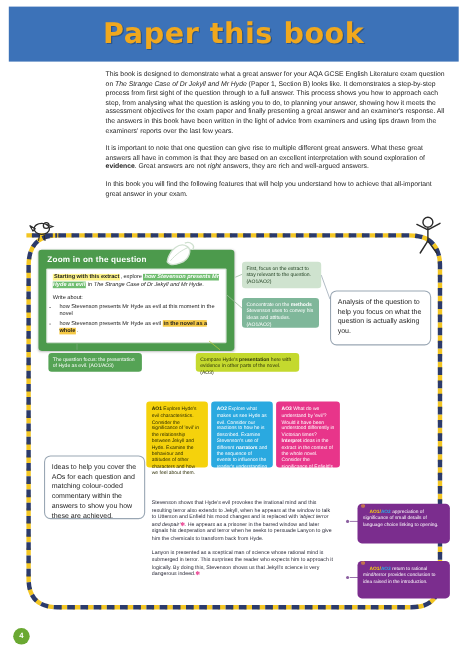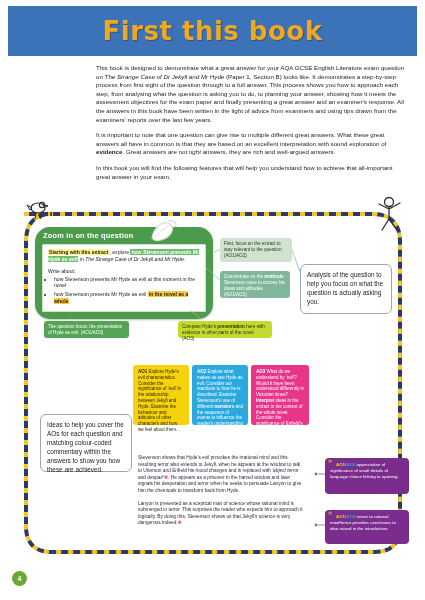--- a/index.html
+++ b/index.html
@@ -38,21 +38,21 @@
   
   .dashpath{position:absolute;left:0;top:196px;width:425px;height:380px;}
 
   
   .bird{position:absolute;left:26px;top:199px;width:26px;height:22px;}
   .stickman{position:absolute;left:374px;top:196px;width:30px;height:36px;}
 
   
   .zoom-panel{
     position:absolute;left:35px;top:227px;width:178px;height:92px;
-    background:#4c9a4c;border-radius:15px;
+    background:#4c9a4c;border-radius:3px;
     box-shadow:0 1px 2px rgba(0,0,0,.25);
   }
   .zoom-title{
     position:absolute;left:8px;top:4px;
     color:#ffffff;font-weight:bold;font-size:7.4px;letter-spacing:.2px;
   }
   .zoom-inner{
     position:absolute;left:7px;top:17px;width:164px;height:68px;
     background:#ffffff;border:1px solid #cfe0cf;border-radius:1px;
     padding:4px 5px;box-sizing:border-box;overflow:hidden;
@@ -133,21 +133,21 @@
     display:flex;align-items:center;justify-content:center;
   }
   .bottom-rule{position:absolute;left:0;top:592px;width:425px;height:8px;background:#ffffff;}
 </style>
 </head>
 <body>
 
 <div class="page">
 
   <div class="banner">
-    <div class="banner-title">First this book</div>
+    <div class="banner-title">Paper this book</div>
   </div>
 
   <div class="intro">
     <p><span>This book is designed to demonstrate what a great answer for your AQA GCSE English Literature exam question on </span><i>The Strange Case of Dr Jekyll and Mr Hyde</i><span> (Paper 1, Section B) looks like. It demonstrates a step-by-step process from first sight of the question through to a full answer. This process shows you how to approach each step, from analysing what the question is asking you to do, to planning your answer, showing how it meets the assessment objectives for the exam paper and finally presenting a great answer and an examiner's response. All the answers in this book have been written in the light of advice from examiners and using tips drawn from the examiners' reports over the last few years.</span></p>
     <p><span>It is important to note that one question can give rise to multiple different great answers. What these great answers all have in common is that they are based on an excellent interpretation with sound exploration of </span><b>evidence</b><span>. Great answers are not </span><i>right</i><span> answers, they are rich and well-argued answers.</span></p>
     <p>In this book you will find the following features that will help you understand how to achieve that all-important great answer in your exam.</p>
   </div>
 
   <svg class="dashpath" viewBox="0 0 425 380">
     <path d="M 24 18 L 372 18 Q 400 18 400 46 L 400 330 Q 400 356 374 356 L 52 356 Q 26 356 26 330 L 26 46 Q 26 18 52 18" fill="none" stroke="#f3c623" stroke-width="4" stroke-dasharray="7 5"></path>

